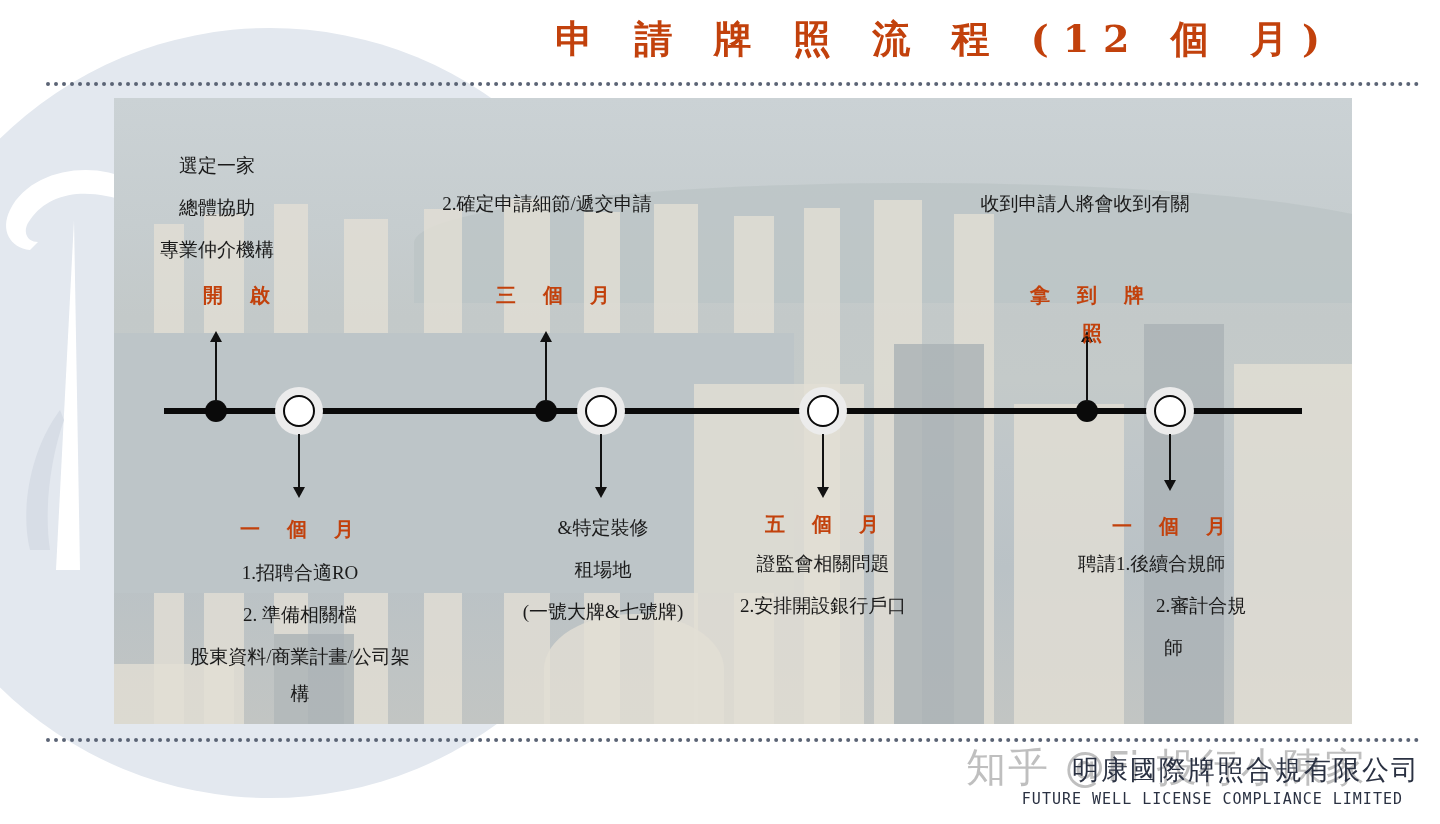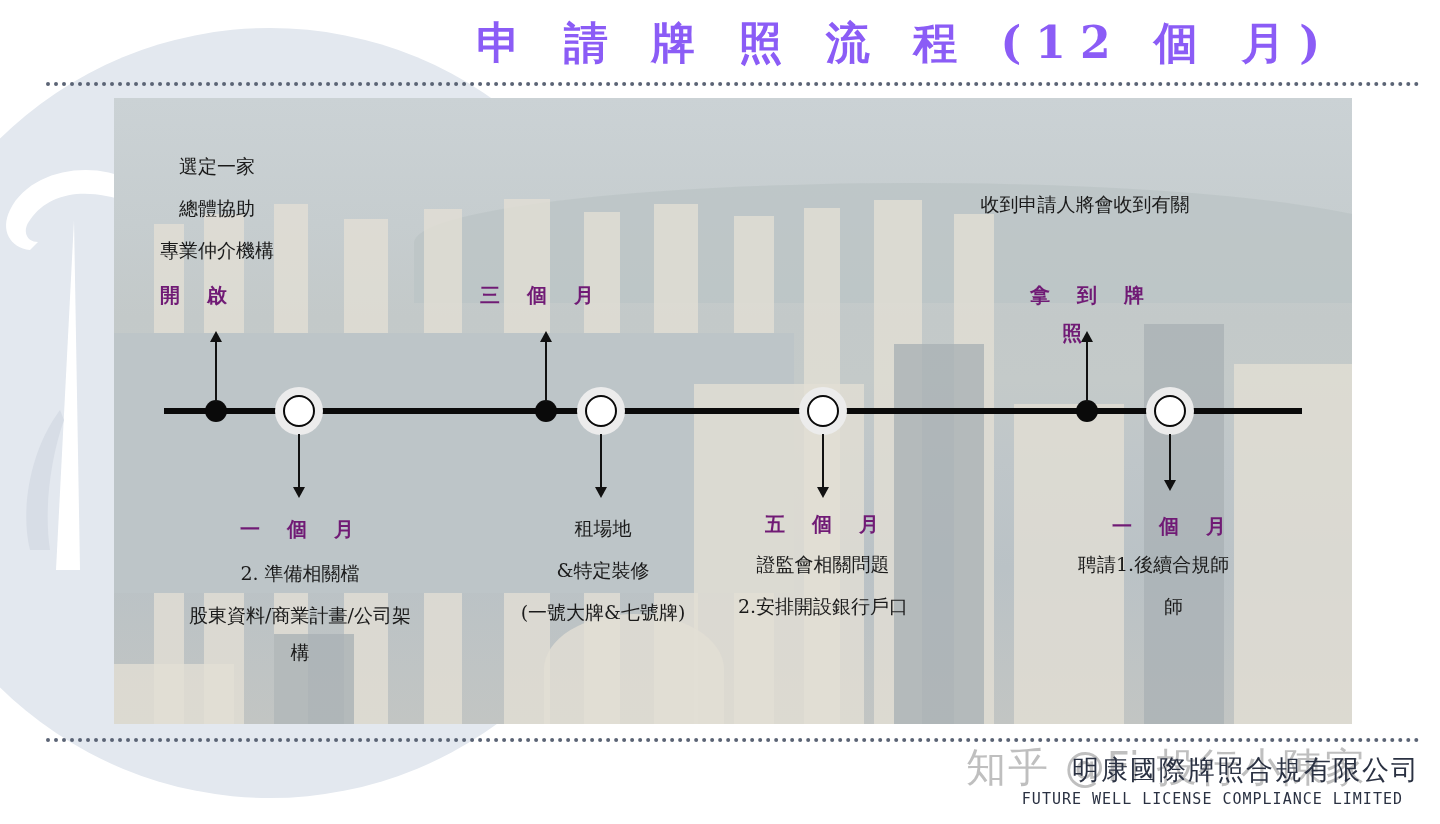--- a/index.html
+++ b/index.html
@@ -10,21 +10,21 @@
   }
   .deco-circle {
     position:absolute; left:-115px; top:28px; width:770px; height:770px;
     border-radius:50%; background:#e3e8ef;
   }
   .deco-sail {
     position:absolute; left:0; top:150px; width:140px; height:420px;
   }
   .title {
     position:absolute; right:106px; top:14px;
-    color:#8b5cf6; font-size:44px; letter-spacing:14px; font-weight:bold;
+    color:#c2410c; font-size:38px; letter-spacing:14px; font-weight:bold;
     font-family:"DejaVu Serif", serif; white-space:nowrap;
   }
   .dots {
     position:absolute; left:46px; width:1374px; height:0;
     border-top:4px dotted #5b6475;
   }
   .dots.top { top:82px; }
   .dots.bottom { top:738px; }
   .photo {
     position:absolute; left:114px; top:98px; width:1238px; height:626px; overflow:hidden;
@@ -37,24 +37,25 @@
     position:absolute; left:300px; top:85px; width:1000px; height:120px;
     background:#bcc4c6; border-radius:50% 50% 0 0; opacity:.8;
   }
   .water {
     position:absolute; left:0; top:235px; width:680px; height:260px;
     background:#bdc5c8;
   }
   .txt {
     position:absolute; color:#1a1a1a; font-size:19px; text-align:center; white-space:nowrap;
     line-height:42px;
+    font-family:Liberation Serif, serif;
   }
   .red {
-    position:absolute; color:#701a75; font-size:20px; font-weight:bold;
-    letter-spacing:10px; white-space:nowrap; text-align:left;
+    position:absolute; color:#c2410c; font-size:20px; font-weight:bold;
+    letter-spacing:10px; white-space:nowrap; text-align:right;
   }
   .line {
     position:absolute; left:164px; top:408px; width:1138px; height:6px; background:#0a0a0a;
   }
   .dot {
     position:absolute; width:22px; height:22px; border-radius:50%; background:#0a0a0a;
     top:400px;
   }
   .ring {
     position:absolute; width:48px; height:48px; border-radius:50%; background:#ececec;
@@ -157,51 +158,54 @@
 <div class="arrow-down" style="left:1164px;top:480px;"></div>
 
 <div class="txt" style="left:117px;top:145px;width:200px;">
   <div>選定一家</div>
   <div>總體協助</div>
   <div>專業仲介機構</div>
 </div>
 <div class="red" style="left:160px;top:282px;width:120px;">開 啟</div>
 
 <div class="txt" style="left:397px;top:183px;width:300px;">
+  <div>2.確定申請細節/遞交申請</div>
 </div>
 <div class="red" style="left:480px;top:282px;width:140px;">三 個 月</div>
 
 <div class="txt" style="left:935px;top:183px;width:300px;">
   <div>收到申請人將會收到有關</div>
 </div>
 <div class="red" style="left:1030px;top:282px;width:120px;">拿 到 牌</div>
 <div class="red" style="left:1062px;top:320px;width:50px;">照</div>
 
 <div class="red" style="left:240px;top:516px;width:120px;">一 個 月</div>
 <div class="txt" style="left:150px;top:552px;width:300px;">
+  <div>1.招聘合適RO</div>
   <div>2.  準備相關檔</div>
   <div>股東資料/商業計畫/公司架</div>
   <div style="line-height:40px;margin-top:-4px;">構</div>
 </div>
 
 <div class="txt" style="left:493px;top:507px;width:220px;">
+  <div>&amp;特定裝修</div>
   <div>租場地</div>
-  <div>&amp;特定裝修</div>
   <div>(一號大牌&amp;七號牌)</div>
 </div>
 
 <div class="red" style="left:765px;top:511px;width:120px;">五 個 月</div>
 <div class="txt" style="left:713px;top:543px;width:220px;">
   <div>證監會相關問題</div>
   <div>2.安排開設銀行戶口</div>
 </div>
 
 <div class="red" style="left:1112px;top:513px;width:120px;">一 個 月</div>
 <div class="txt" style="left:1078px;top:543px;width:200px;text-align:left;">
   <div>聘請1.後續合規師</div>
+  <div style="padding-left:78px;">2.審計合規</div>
   <div style="padding-left:86px;">師</div>
 </div>
 
 <div class="dots bottom"></div>
 
 <div class="watermark">知乎 @Fi 投行小陳家</div>
 <div class="company-cn">明康國際牌照合規有限公司</div>
 <div class="company-en">FUTURE WELL LICENSE COMPLIANCE LIMITED</div>
 
 </body></html>

